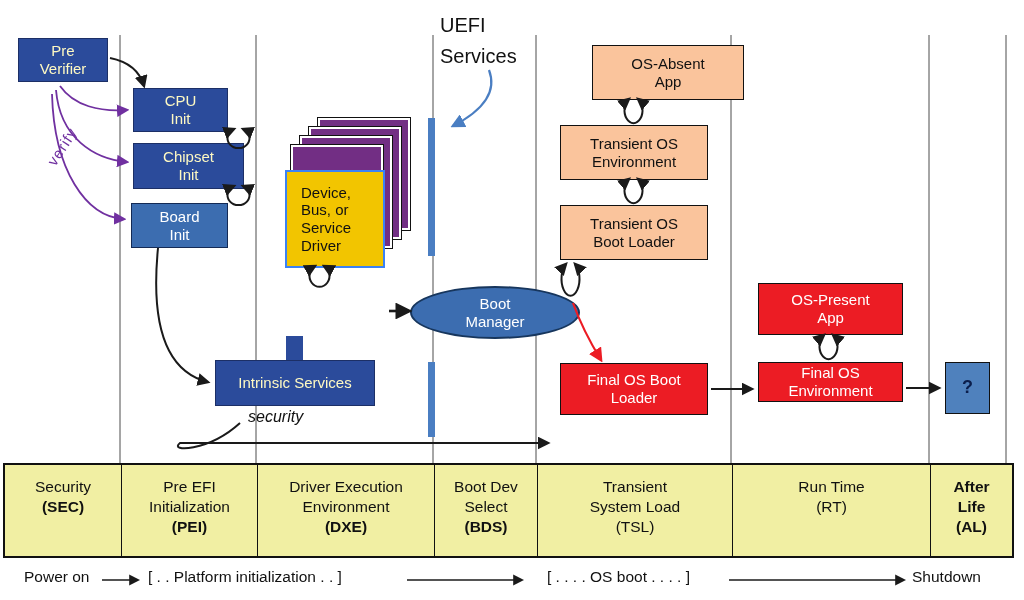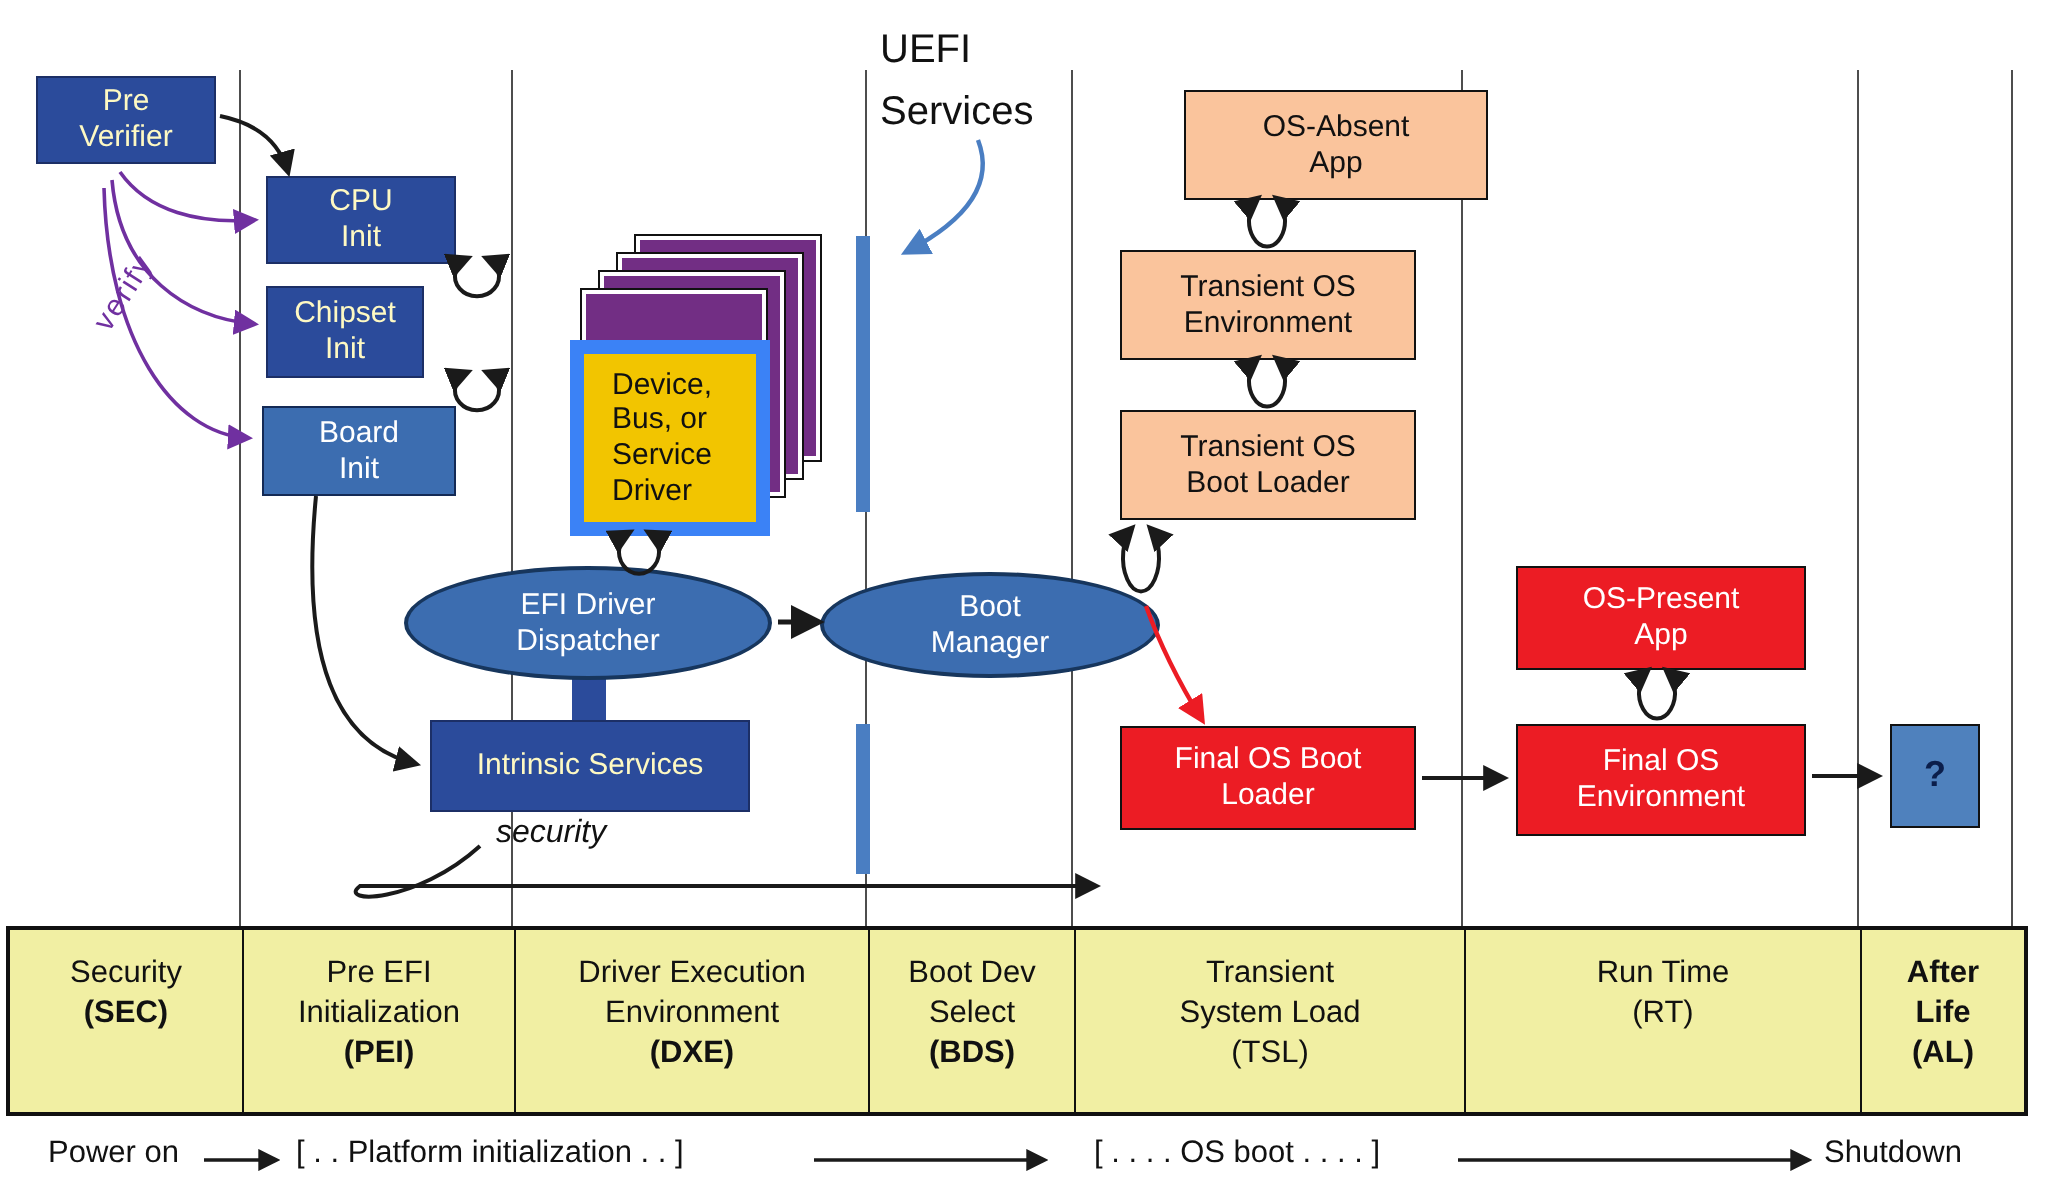--- a/index.html
+++ b/index.html
@@ -9,21 +9,21 @@
   }
   svg.layer{position:absolute;left:0;top:0;pointer-events:none;}
   .bg{z-index:0;}
   .fg{z-index:6;}
   .box{
     position:absolute;z-index:2;display:flex;align-items:center;justify-content:center;
     text-align:center;white-space:pre-line;font-size:15px;line-height:1.18;box-sizing:border-box;
   }
   .dkblue{background:var(--dark_blue);color:#fef9c3;border:1px solid #1c2f66;}
   .mdblue{background:var(--medium_blue);color:#fff;border:1.5px solid #142a55;}
-  .gold{background:var(--gold);color:#111;border:7px solid #3b82f6;z-index:3;
+  .gold{background:var(--gold);color:#111;border:2px solid #3b82f6;z-index:3;
         justify-content:flex-start;text-align:left;padding-left:14px;}
   .peach{background:var(--peach);color:#111;border:1.5px solid #111;}
   .redbox{background:var(--red);color:#fff;border:1.5px solid #111;}
   .ellipse{border-radius:50%;background:var(--medium_blue);color:#fff;border:2px solid #17365d;z-index:3;}
   .card{position:absolute;z-index:1;background:var(--purple);border:2px solid #fff;outline:1px solid #111;box-sizing:border-box;}
   .plainlabel{position:absolute;z-index:4;white-space:pre-line;}
   #verify-label{color:var(--verify_purple);transform:rotate(-57deg);font-size:15px;letter-spacing:1px;}
   #security-label{font-style:italic;font-size:16px;}
   #uefi-label{font-size:20px;line-height:1.55;}
   #qbox{background:#4f81bd;color:#0b1e4b;font-weight:bold;font-size:18px;border:1.5px solid #111;}
@@ -65,59 +65,57 @@
     <line class="divider" x1="1006" y1="35" x2="1006" y2="463"></line>
     <rect x="428" y="118" width="7" height="138" fill="var(--bar_blue)"></rect>
     <rect x="428" y="362" width="7" height="75" fill="var(--bar_blue)"></rect>
     <rect x="286" y="336" width="17" height="27" fill="var(--dark_blue)"></rect>
   </svg>
 
   <div class="box dkblue" style="left:18px;top:38px;width:90px;height:44px;">Pre
 Verifier</div>
   <div class="box dkblue" style="left:133px;top:88px;width:95px;height:44px;">CPU
 Init</div>
-  <div class="box dkblue" style="left:133px;top:143px;width:79px;height:46px;">Chipset
+  <div class="box dkblue" style="left:133px;top:143px;width:111px;height:46px;">Chipset
 Init</div>
   <div class="box mdblue" style="left:131px;top:203px;width:97px;height:45px;">Board
 Init</div>
 
   <div class="plainlabel" id="verify-label" style="left:22px;top:138px;width:80px;text-align:center;">verify</div>
 
   <div class="card" style="left:318px;top:118px;width:92px;height:112px;"></div>
   <div class="card" style="left:309px;top:127px;width:92px;height:112px;"></div>
   <div class="card" style="left:300px;top:136px;width:92px;height:112px;"></div>
   <div class="card" style="left:291px;top:145px;width:92px;height:112px;"></div>
   <div class="box gold" style="left:285px;top:170px;width:100px;height:98px;">Device,
 Bus, or
 Service
 Driver</div>
 
-  <div class="box ellipse" style="left:202px;top:283px;width:184px;height:57px;">EFI Driver
-Dispatcher</div>
   <div class="box dkblue" style="left:215px;top:360px;width:160px;height:46px;">Intrinsic Services</div>
   <div class="plainlabel" id="security-label" style="left:248px;top:408px;">security</div>
 
   <div class="box ellipse" style="left:410px;top:286px;width:170px;height:53px;">Boot
 Manager</div>
 
   <div class="plainlabel" id="uefi-label" style="left:440px;top:10px;">UEFI
 Services</div>
 
   <div class="box peach" style="left:592px;top:45px;width:152px;height:55px;">OS-Absent
 App</div>
   <div class="box peach" style="left:560px;top:125px;width:148px;height:55px;">Transient OS
 Environment</div>
   <div class="box peach" style="left:560px;top:205px;width:148px;height:55px;">Transient OS
 Boot Loader</div>
   <div class="box redbox" style="left:560px;top:363px;width:148px;height:52px;">Final OS Boot
 Loader</div>
 
   <div class="box redbox" style="left:758px;top:283px;width:145px;height:52px;">OS-Present
 App</div>
-  <div class="box redbox" style="left:758px;top:362px;width:145px;height:56px;">Final OS
+  <div class="box redbox" style="left:758px;top:362px;width:145px;height:40px;">Final OS
 Environment</div>
 
   <div class="box" id="qbox" style="left:945px;top:362px;width:45px;height:52px;">?</div>
 
   <div class="band">
     <div class="cell abbr-bold">
       <div class="pname">Security</div>
       <div class="pabbr">(SEC)</div>
     </div>
     <div class="cell abbr-bold">

